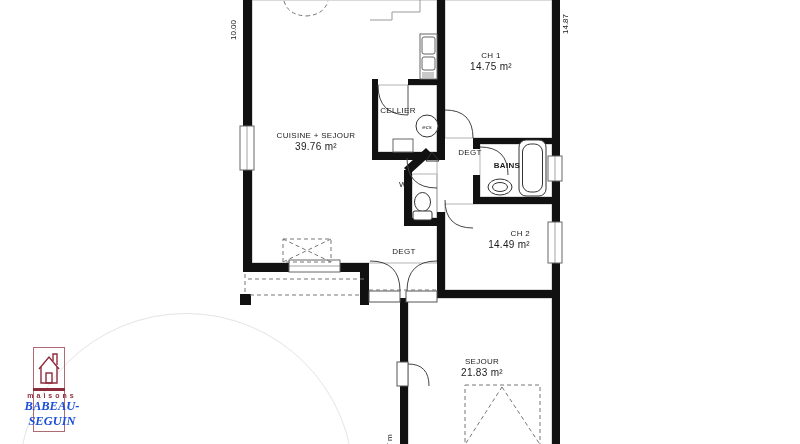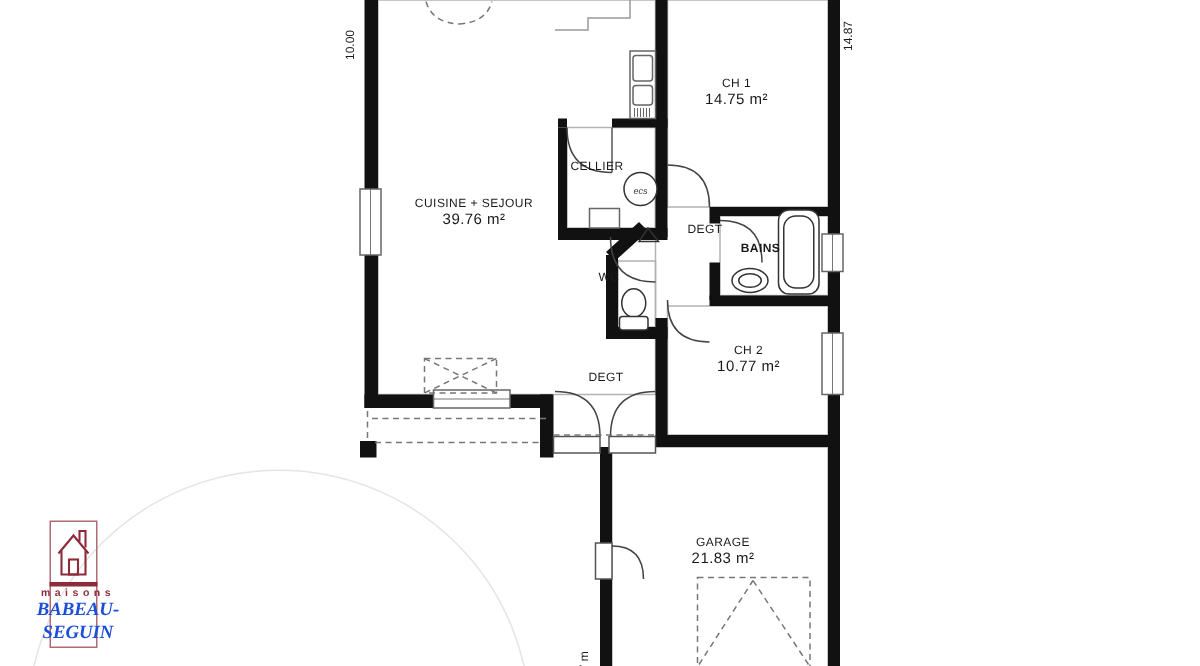--- a/index.html
+++ b/index.html
@@ -169,29 +169,29 @@
   </div>
   <div class="room-label" style="left:439px;top:148px;width:30px;margin-left:16px;">
     <div>DEGT</div>
   </div>
   <div class="room-label" style="left:393px;top:180px;width:26px;">
     <div>WC</div>
   </div>
   <div class="room-label" style="left:487px;top:161px;width:40px;font-weight:bold;">
     <div>BAINS</div>
   </div>
-  <div class="room-label" style="left:468px;top:229px;width:62px;">
+  <div class="room-label" style="left:468px;top:229px;width:62px;text-align:right;">
     <div>CH 2</div>
-    <div class="area">10.77 m²</div>
+    <div class="area">14.49 m²</div>
   </div>
   <div class="room-label" style="left:384px;top:247px;width:40px;">
     <div>DEGT</div>
   </div>
   <div class="room-label" style="left:446px;top:357px;width:72px;">
-    <div>GARAGE</div>
+    <div>SEJOUR</div>
     <div class="area">21.83 m²</div>
   </div>
 
   <span class="vdim" style="left:229px;top:40px;">10.00</span>
   <span class="vdim" style="left:561px;top:34px;">14.87</span>
   <span class="vdim" style="left:385px;top:452px;">07 m</span>
 
   <div class="logo-box"></div>
   <svg class="logo-house" width="24" height="34" viewBox="0 0 24 34">
     <g fill="none" stroke="#8e2b3b" stroke-width="1.4">

